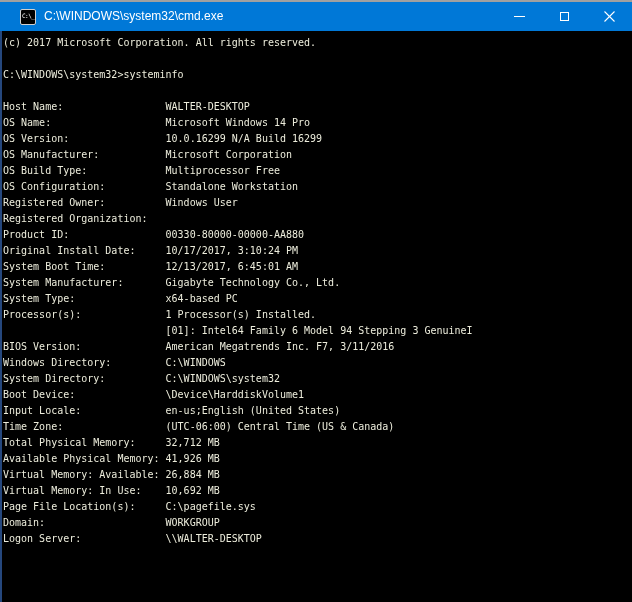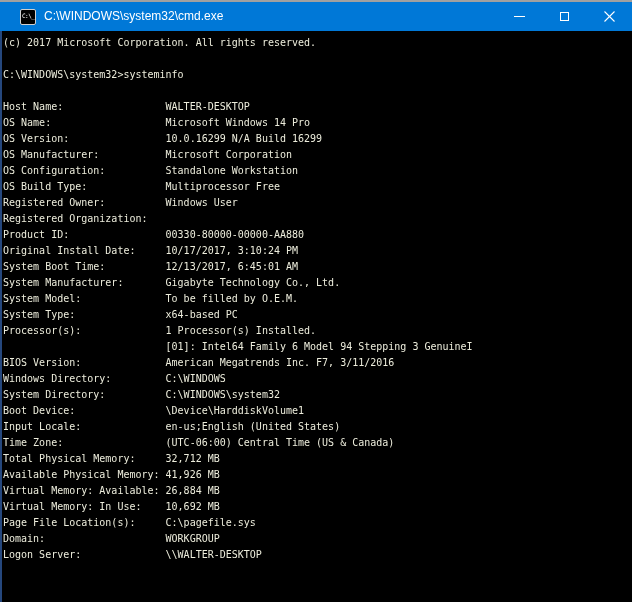--- a/index.html
+++ b/index.html
@@ -91,29 +91,28 @@
 
   <div class="console">
       <div class="line">(c) 2017 Microsoft Corporation. All rights reserved.</div>
       <div class="line"></div>
       <div class="line">C:\WINDOWS\system32&gt;systeminfo</div>
       <div class="line"></div>
       <div class="line">Host Name:                 WALTER-DESKTOP</div>
       <div class="line">OS Name:                   Microsoft Windows 14 Pro</div>
       <div class="line">OS Version:                10.0.16299 N/A Build 16299</div>
       <div class="line">OS Manufacturer:           Microsoft Corporation</div>
+      <div class="line">OS Build Type:             Multiprocessor Free</div>
       <div class="line">OS Configuration:          Standalone Workstation</div>
-      <div class="line">OS Build Type:             Multiprocessor Free</div>
       <div class="line">Registered Owner:          Windows User</div>
       <div class="line">Registered Organization:</div>
       <div class="line">Product ID:                00330-80000-00000-AA880</div>
       <div class="line">Original Install Date:     10/17/2017, 3:10:24 PM</div>
       <div class="line">System Boot Time:          12/13/2017, 6:45:01 AM</div>
       <div class="line">System Manufacturer:       Gigabyte Technology Co., Ltd.</div>
-      <div class="line">System Model:              To be filled by O.E.M.</div>
       <div class="line">System Type:               x64-based PC</div>
       <div class="line">Processor(s):              1 Processor(s) Installed.</div>
       <div class="line">                           [01]: Intel64 Family 6 Model 94 Stepping 3 GenuineI</div>
       <div class="line">BIOS Version:              American Megatrends Inc. F7, 3/11/2016</div>
       <div class="line">Windows Directory:         C:\WINDOWS</div>
       <div class="line">System Directory:          C:\WINDOWS\system32</div>
       <div class="line">Boot Device:               \Device\HarddiskVolume1</div>
       <div class="line">Input Locale:              en-us;English (United States)</div>
       <div class="line">Time Zone:                 (UTC-06:00) Central Time (US &amp; Canada)</div>
       <div class="line">Total Physical Memory:     32,712 MB</div>

